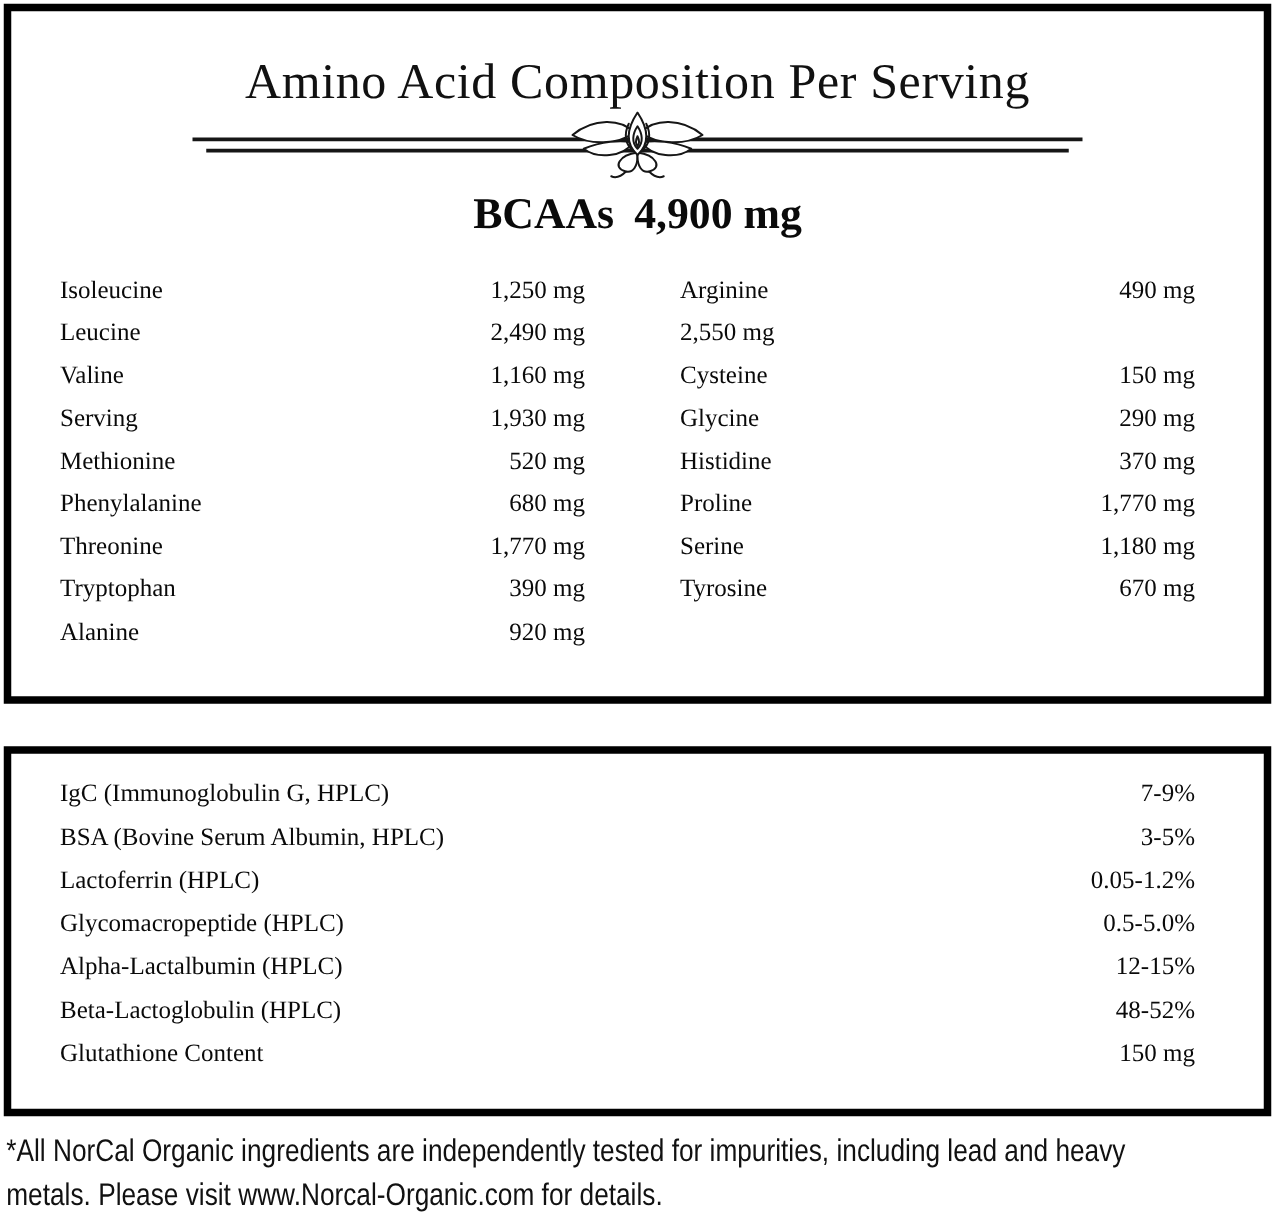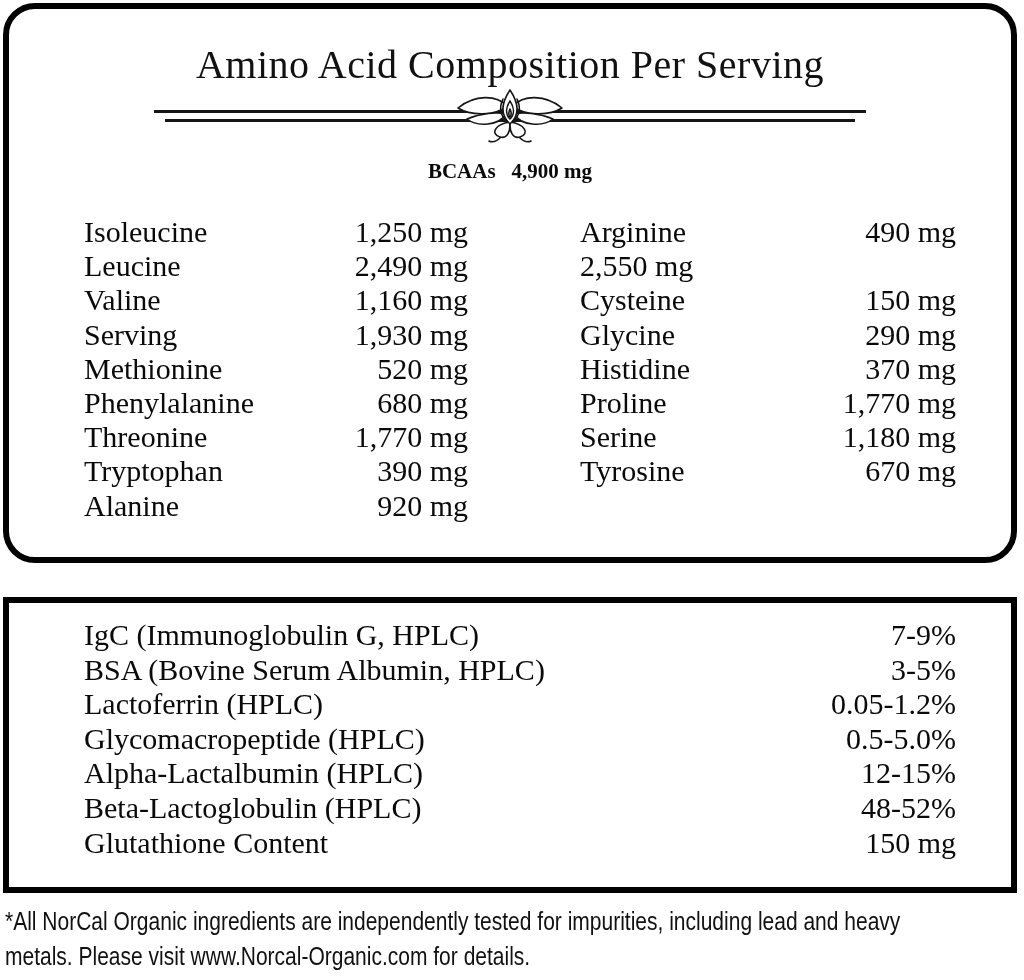--- a/index.html
+++ b/index.html
@@ -20,21 +20,20 @@
     position: absolute;
     left: 3px;
     width: 1002px;
     border: 6px solid #000000;
     background: #ffffff;
     box-sizing: content-box;
   }
   .panel1 {
     top: 3px;
     height: 548px;
-    border-radius: 32px;
   }
   .panel2 {
     top: 597px;
     height: 284px;
   }
   .title {
     margin: 34px 0 0 0;
     font-size: 40px;
     font-weight: normal;
     line-height: 44px;
@@ -67,21 +66,21 @@
     position: absolute;
     left: 50%;
     top: -10px;
     transform: translateX(-50%);
     width: 110px;
     height: 56px;
   }
   .bcaa-line {
     margin-top: 10px;
     text-align: center;
-    font-size: 21px;
+    font-size: 35px;
     font-weight: bold;
     line-height: 32px;
     color: #0a0a0a;
   }
   .bcaa-gap {
     display: inline-block;
     width: 16px;
   }
   .columns {
     position: absolute;
@@ -89,24 +88,23 @@
     top: 206px;
     width: 908px;
     display: flex;
     justify-content: space-between;
   }
   .col-left  { width: 420px; }
   .col-right { width: 412px; }
   .row {
     display: flex;
     justify-content: space-between;
-    font-size: 30px;
+    font-size: 20px;
     line-height: 34.2px;
     white-space: nowrap;
-    margin-left: 36px;
   }
   .panel2-rows {
     margin: 15px 55px 0 39px;
   }
   .panel2-rows .row {
     line-height: 34.6px;
   }
   .row .name  { text-align: left; }
   .row .value { text-align: right; }
   .footnote {

